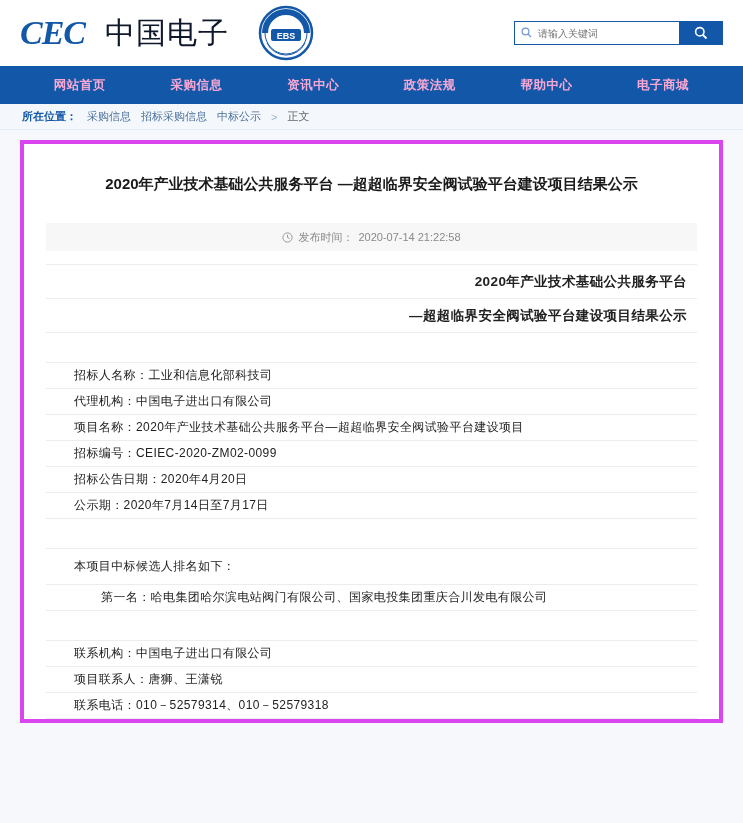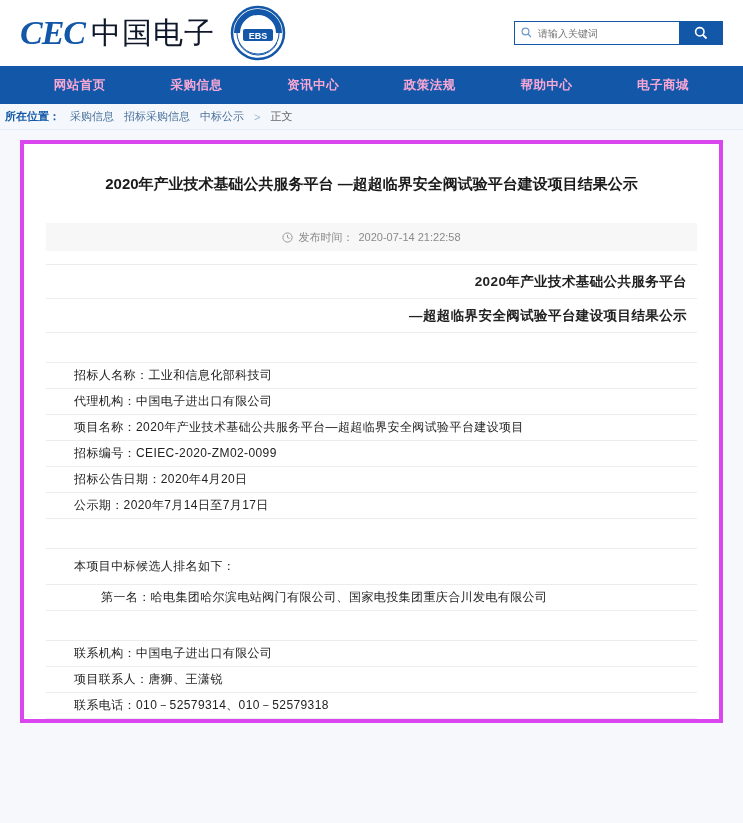--- a/index.html
+++ b/index.html
@@ -21,21 +21,21 @@
     height: 66px;
     background: #ffffff;
     display: flex;
     align-items: center;
     padding: 0 20px;
     box-sizing: border-box;
   }
   .logo-area {
     display: flex;
     align-items: center;
-    gap: 6px;
+    gap: 20px;
   }
   .logo-cec {
     font-family: "Liberation Serif", serif;
     font-size: 34px;
     font-weight: bold;
     font-style: italic;
     color: #1257a8;
     letter-spacing: -1px;
   }
   .logo-cn {
@@ -120,21 +120,21 @@
     padding: 0 10px;
   }
 
   
   .crumb-wrap {
     height: 26px;
     background: #f4f8fc;
     border-bottom: 1px solid #e3ebf4;
     display: flex;
     align-items: center;
-    padding-left: 5px;
+    padding-left: 22px;
     box-sizing: border-box;
   }
   .crumb-label {
     color: #1257a8;
     font-size: 11px;
     font-weight: bold;
   }
   .crumb-item {
     color: #4a6f9b;
     font-size: 11px;

